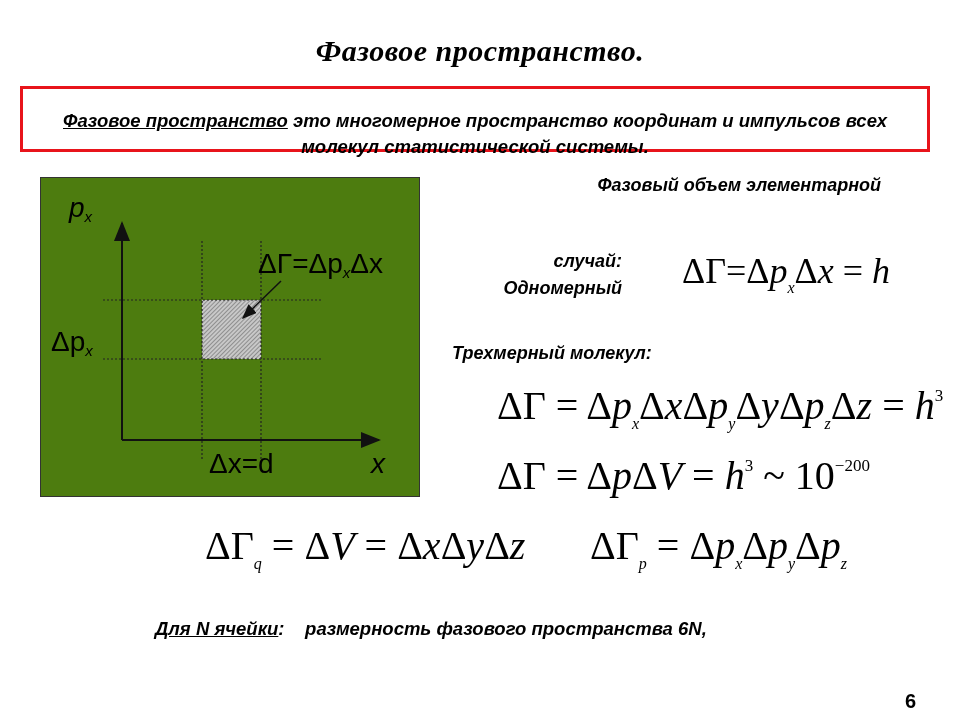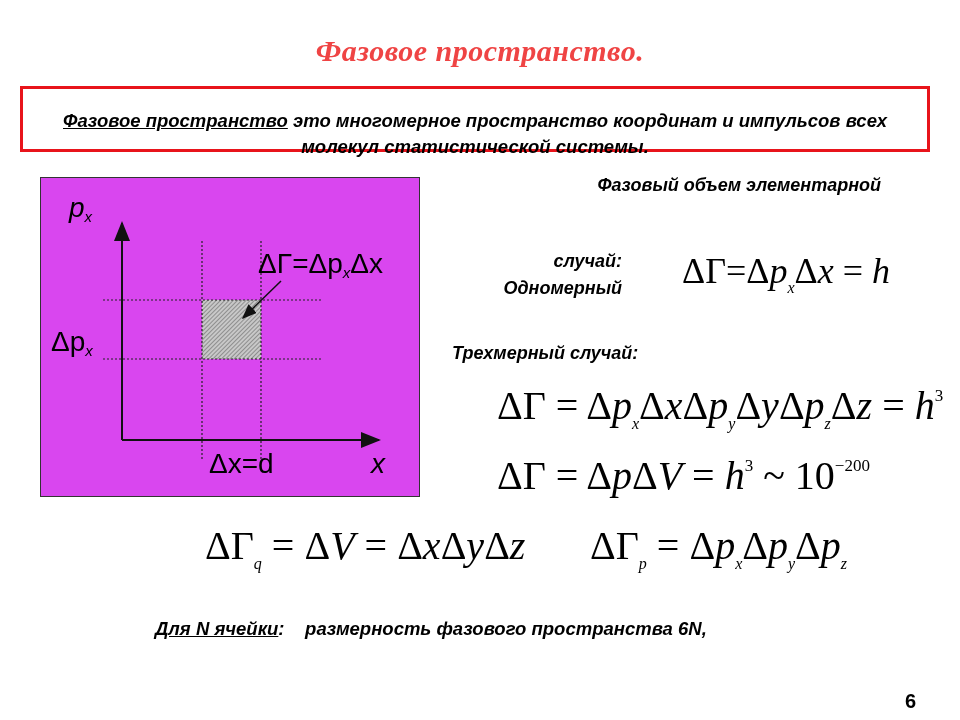--- a/index.html
+++ b/index.html
@@ -5,32 +5,32 @@
   html, body { margin: 0; padding: 0; }
   body {
     width: 960px; height: 720px; position: relative; overflow: hidden;
     background: #ffffff; color: #000;
     font-family: "Liberation Sans", sans-serif;
   }
   .abs { position: absolute; }
   .title {
     left: 0; width: 960px; top: 34px; text-align: center;
     font-family: "Liberation Serif", serif; font-style: italic; font-weight: bold;
-    font-size: 30px; color: #ef4444; letter-spacing: 0.5px;
+    font-size: 30px; color: #000000; letter-spacing: 0.5px;
   }
   .defbox {
     left: 20px; top: 86px; width: 910px; height: 66px;
     border: 3px solid #e8141b; box-sizing: border-box;
     text-align: center; font-style: italic; font-weight: bold; font-size: 18.5px;
     line-height: 26px; padding-top: 19px;
   }
   .defbox u { text-decoration: underline; }
   .diagram {
     left: 40px; top: 177px; width: 380px; height: 320px;
-    background: #d946ef; border: 1.5px solid #333; box-sizing: border-box;
+    background: #4d7c0f; border: 1.5px solid #333; box-sizing: border-box;
   }
   .rtext { font-style: italic; font-weight: bold; font-size: 18px; text-align: right; line-height: 27px; }
   .math {
     font-family: "Liberation Serif", serif; font-size: 40px; white-space: nowrap;
   }
   .math i { font-style: italic; }
   .math sub { font-size: 16px; font-style: italic; vertical-align: -10px; }
   .math sup { font-size: 17px; vertical-align: 18px; }
   .bottom {
     left: 155px; top: 618px; font-style: italic; font-weight: bold; font-size: 18.5px; white-space: nowrap;
@@ -82,21 +82,21 @@
   <div class="abs dlabel" style="left:330px;top:270px"><i>x</i></div>
 </div>
 
 <div class="abs rtext" style="left:444px;top:172px;width:437px">
   <div>Фазовый объем элементарной</div>
 </div>
 <div class="abs rtext" style="left:440px;top:248px;width:182px">
   <div>случай:</div>
   <div>Одномерный</div>
 </div>
-<div class="abs rtext" style="left:452px;top:340px;text-align:left">Трехмерный случай:</div>
+<div class="abs rtext" style="left:452px;top:340px;text-align:left">Трехмерный молекул:</div>
 
 <div class="abs math" style="left:682px;top:250px;font-size:36px">
   <span>ΔΓ=Δ</span><i>p</i><sub>x</sub><span>Δ</span><i>x</i><span> = </span><i>h</i>
 </div>
 
 <div class="abs math" style="left:497px;top:382px">
   <span>ΔΓ = Δ</span><i>p</i><sub>x</sub><span>Δ</span><i>x</i><span>Δ</span><i>p</i><sub>y</sub><span>Δ</span><i>y</i><span>Δ</span><i>p</i><sub>z</sub><span>Δ</span><i>z</i><span> = </span><i>h</i><sup>3</sup>
 </div>
 
 <div class="abs math" style="left:497px;top:452px">

